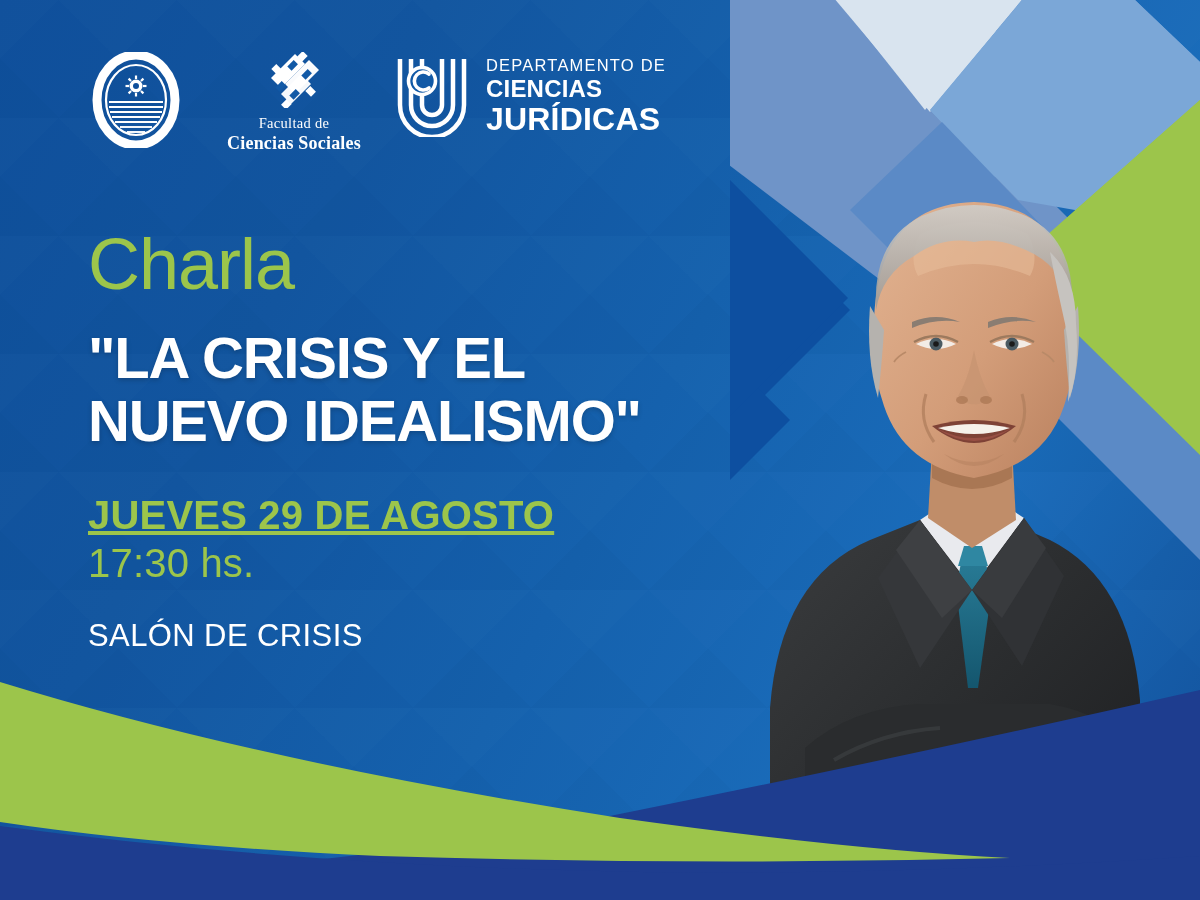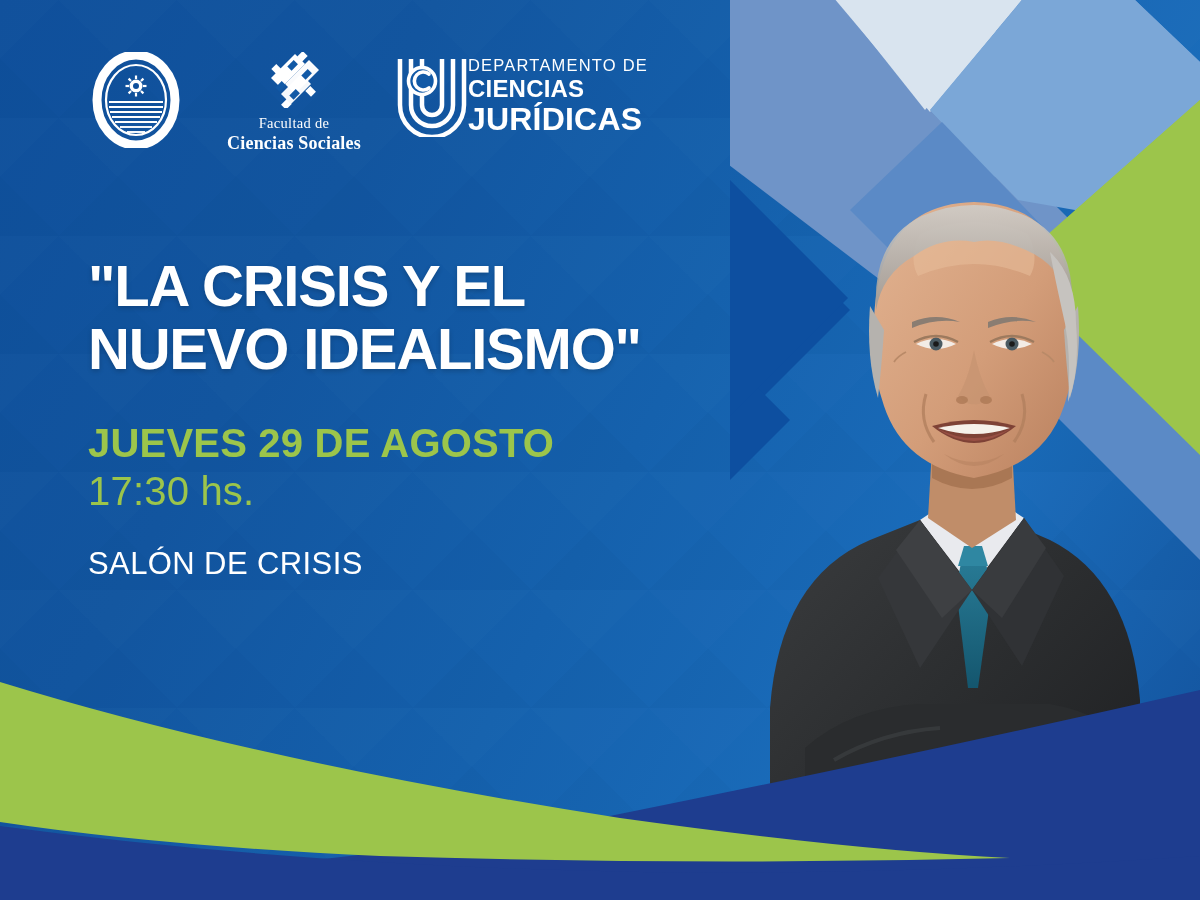--- a/index.html
+++ b/index.html
@@ -58,21 +58,21 @@
   .logos {
     position:absolute; left:88px; top:52px;
     display:flex; align-items:flex-start; gap:0;
     z-index:40;
   }
   .logo-una { width:96px; height:96px; }
   .logo-fcs { width:140px; margin-left:40px; display:flex; flex-direction:column; align-items:center;font-family:Liberation Serif, serif; }
   .logo-fcs .mark { width:58px; height:56px; }
   .fcs-l1 { color:#fff; font-size:14.5px; letter-spacing:.3px; margin-top:7px; font-weight:400; }
   .fcs-l2 { color:#fff; font-size:18px; letter-spacing:.2px; font-weight:700; margin-top:1px; }
-  .logo-cj { margin-left:32px; display:flex; align-items:center; gap:0; padding-top:3px; }
+  .logo-cj { margin-left:32px; display:flex; align-items:center; gap:18px; padding-top:3px; }
   .cj-mark { width:72px; height:82px; }
   .cj-text { display:flex; flex-direction:column; line-height:1; }
   .cj-l1 { color:#fff; font-size:16.5px; letter-spacing:1.2px; font-weight:400; }
   .cj-l2 { color:#fff; font-size:24px; letter-spacing:.2px; font-weight:700; margin-top:4px; }
   .cj-l3 { color:#fff; font-size:32px; letter-spacing:.2px; font-weight:700; margin-top:2px; }
 
   
   .content { position:absolute; left:88px; top:228px; z-index:30; width:620px; }
 
   .kicker {
@@ -93,20 +93,21 @@
   }
   .title .l2 { display:block; }
 
   .date {
     color:#9cc54b;
     font-weight:700;
     font-size:40px;
     letter-spacing:.2px;
     margin-top:42px;
     line-height:1.05;
+    text-decoration:underline;
   }
   .time {
     color:#9cc54b;
     font-weight:400;
     font-size:40px;
     letter-spacing:.2px;
     margin-top:6px;
     line-height:1.05;
   }
   .venue {
@@ -393,20 +394,21 @@
       </svg>
       <div class="cj-text">
         <div class="cj-l1">DEPARTAMENTO DE</div>
         <div class="cj-l2">CIENCIAS</div>
         <div class="cj-l3">JURÍDICAS</div>
       </div>
     </div>
   </div>
 
   <div class="content">
+    <div class="kicker">Charla</div>
     <div class="title">
       <span class="l1">"LA CRISIS Y EL</span>
       <span class="l2">NUEVO IDEALISMO"</span>
     </div>
     <div class="date">JUEVES 29 DE AGOSTO</div>
     <div class="time">17:30 hs.</div>
     <div class="venue">SALÓN DE CRISIS</div>
   </div>
 
 </div>

